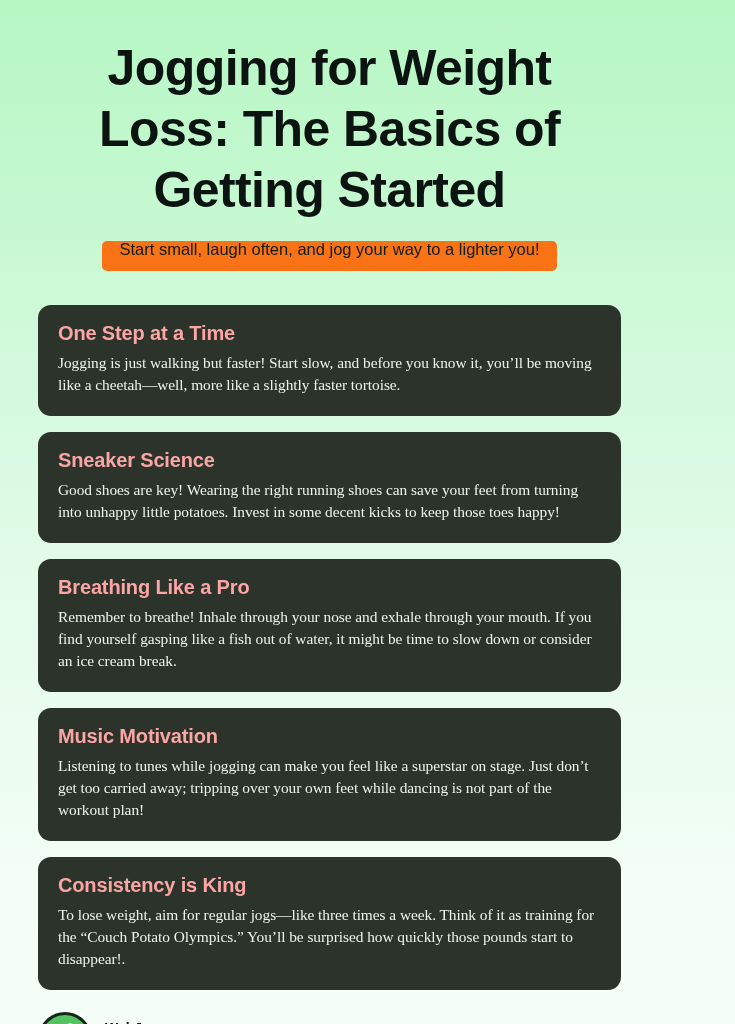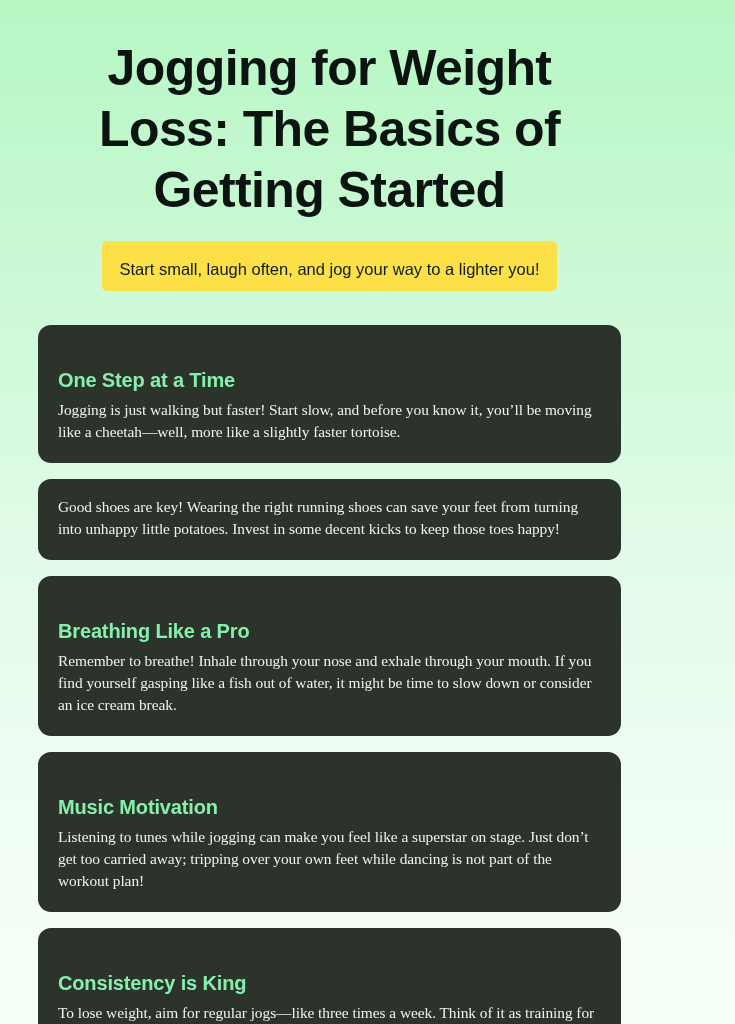--- a/index.html
+++ b/index.html
@@ -46,51 +46,50 @@
     padding: 0 58px;
   }
 
   .subtitle-wrap {
     display: flex;
     justify-content: center;
     margin-top: 20px;
   }
 
   .subtitle-pill {
-    background: #fde047;
+    background: #f97316;
     color: #0e1c13;
     font-size: 16.5px;
     font-weight: 400;
     line-height: 1;
-    padding: 20px 17px 13px 17px;
+    padding: 0 17px 13px 17px;
     border-radius: 5px;
     white-space: nowrap;
   }
 
   
   .cards {
     margin-top: 34px;
     display: flex;
     flex-direction: column;
     gap: 16px;
   }
 
   .card {
     background: #2b332a;
     border-radius: 13px;
     padding: 17px 22px 20px 20px;
   }
 
   .card-heading {
-    color: #86efac;
+    color: #fca5a5;
     font-size: 20px;
     font-weight: 700;
     letter-spacing: -0.15px;
     margin-bottom: 7px;
-    margin-top: 27px;
   }
 
   .card-body {
     color: #edf3ee;
     font-size: 15.4px;
     line-height: 1.43;
     letter-spacing: -0.05px;
     font-family: Liberation Serif, serif;
   }
 
@@ -161,20 +160,21 @@
   </div>
 
   <div class="cards">
 
     <div class="card">
       <div class="card-heading">One Step at a Time</div>
       <div class="card-body">Jogging is just walking but faster! Start slow, and before you know it, you’ll be moving like a cheetah—well, more like a slightly faster tortoise.</div>
     </div>
 
     <div class="card">
+      <div class="card-heading">Sneaker Science</div>
       <div class="card-body">Good shoes are key! Wearing the right running shoes can save your feet from turning into unhappy little potatoes. Invest in some decent kicks to keep those toes happy!</div>
     </div>
 
     <div class="card">
       <div class="card-heading">Breathing Like a Pro</div>
       <div class="card-body">Remember to breathe! Inhale through your nose and exhale through your mouth. If you find yourself gasping like a fish out of water, it might be time to slow down or consider an ice cream break.</div>
     </div>
 
     <div class="card">
       <div class="card-heading">Music Motivation</div>

